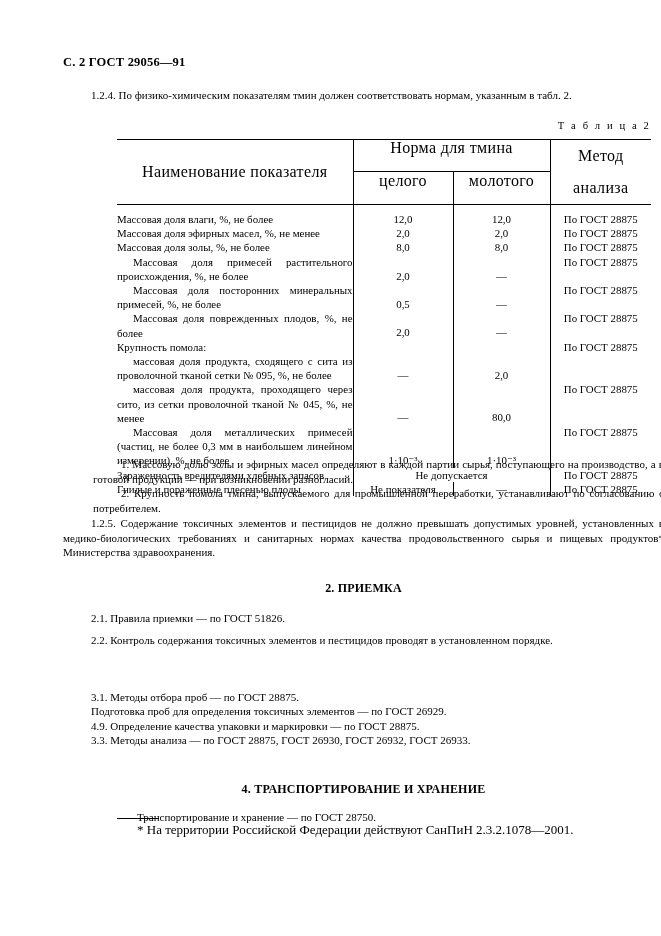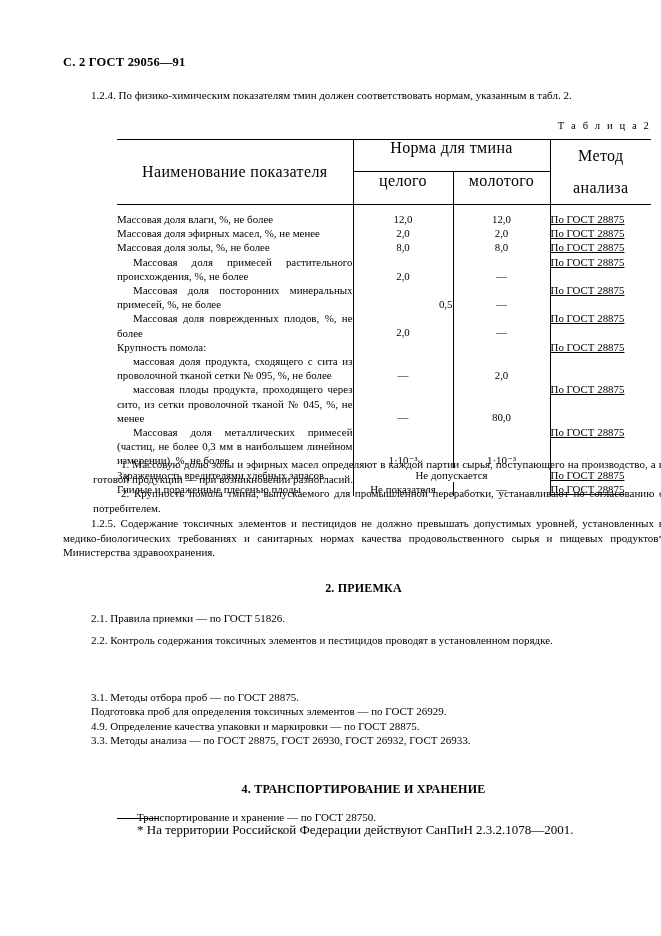--- a/index.html
+++ b/index.html
@@ -103,24 +103,23 @@
     text-justify: inter-word;
     line-height: 14.2px;
   }
   .c-name .ind { text-indent: 16px; display: block; }
   .c-name .nind { text-indent: 0; display: block; }
   .c-val {
     text-align: center;
     line-height: 14.2px;
   }
   .c-met {
-    text-align: left;
+    text-align: center;
     padding-left: 16px;
     line-height: 14.2px;
-    text-decoration: underline;
   }
   .spacer-row td { height: 7px; }
 
   
   .fn-rule {
     position: absolute;
     left: 84px;
     top: 818px;
     width: 42px;
     border-top: 1.6px solid #000;
@@ -204,21 +203,21 @@
             </td>
           <td class="c-val bl" style="padding-top:14px;">2,0</td>
           <td class="c-val bl" style="padding-top:14px;">—</td>
           <td class="c-met bl">По ГОСТ 28875</td>
         </tr>
 
         <tr>
           <td class="c-name">
               <span class="ind">Массовая доля посторонних минеральных примесей, %, не более</span>
             </td>
-          <td class="c-val bl" style="padding-top:14px;text-align:right;">0,5</td>
+          <td class="c-val bl" style="padding-top:14px;">0,5</td>
           <td class="c-val bl" style="padding-top:14px;">—</td>
           <td class="c-met bl">По ГОСТ 28875</td>
         </tr>
 
         <tr>
           <td class="c-name">
               <span class="ind">Массовая доля поврежденных плодов, %, не более</span>
             </td>
           <td class="c-val bl" style="padding-top:14px;">2,0</td>
           <td class="c-val bl" style="padding-top:14px;">—</td>
@@ -238,21 +237,21 @@
           <td class="c-name">
               <span class="ind">массовая доля продукта, сходящего с сита из проволочной тканой сетки № 095, %, не более</span>
             </td>
           <td class="c-val bl" style="padding-top:14px;">—</td>
           <td class="c-val bl" style="padding-top:14px;">2,0</td>
           <td class="c-met bl"></td>
         </tr>
 
         <tr>
           <td class="c-name">
-              <span class="ind">массовая плоды продукта, проходящего через сито, из сетки проволочной тканой № 045, %, не менее</span>
+              <span class="ind">массовая доля продукта, проходящего через сито, из сетки проволочной тканой № 045, %, не менее</span>
             </td>
           <td class="c-val bl" style="padding-top:28px;">—</td>
           <td class="c-val bl" style="padding-top:28px;">80,0</td>
           <td class="c-met bl">По ГОСТ 28875</td>
         </tr>
 
         <tr>
           <td class="c-name">
               <span class="ind">Массовая доля металлических примесей (частиц, не более 0,3 мм в наибольшем линейном измерении), %, не более</span>
             </td>

